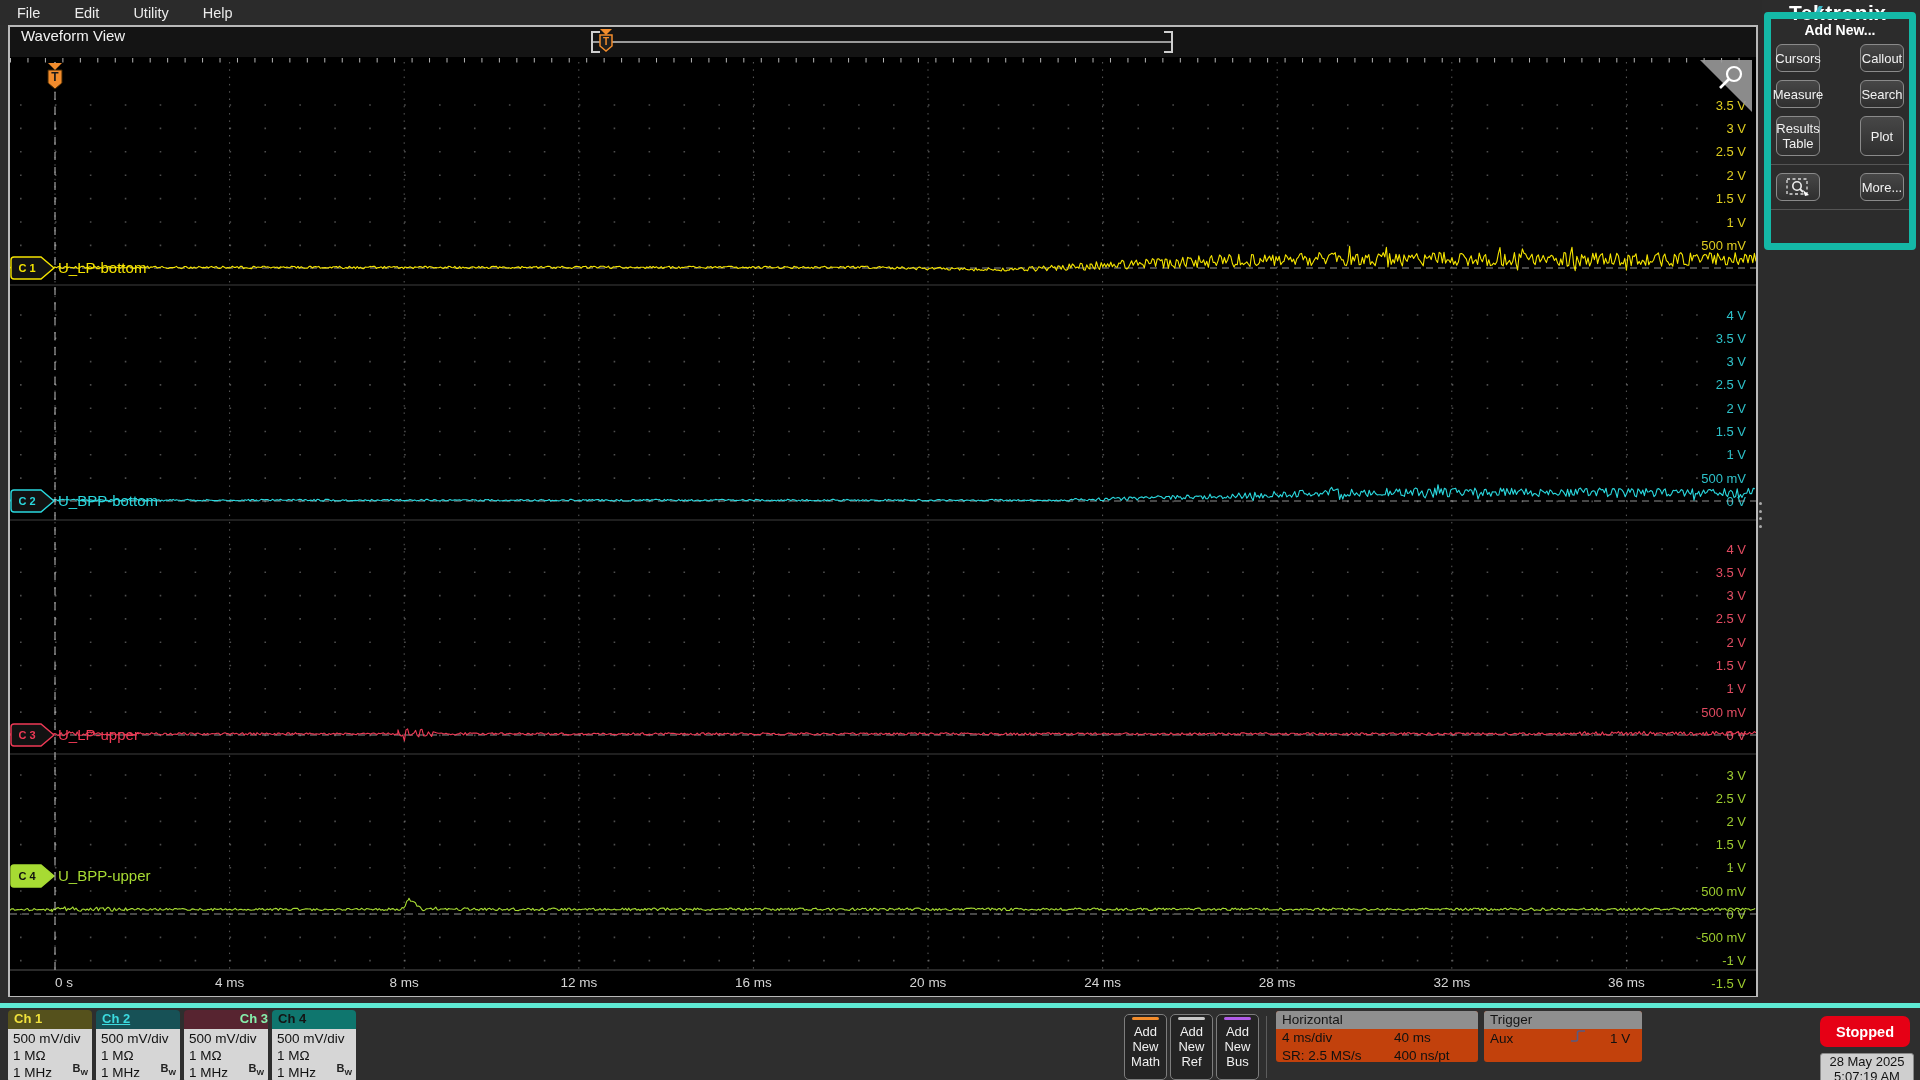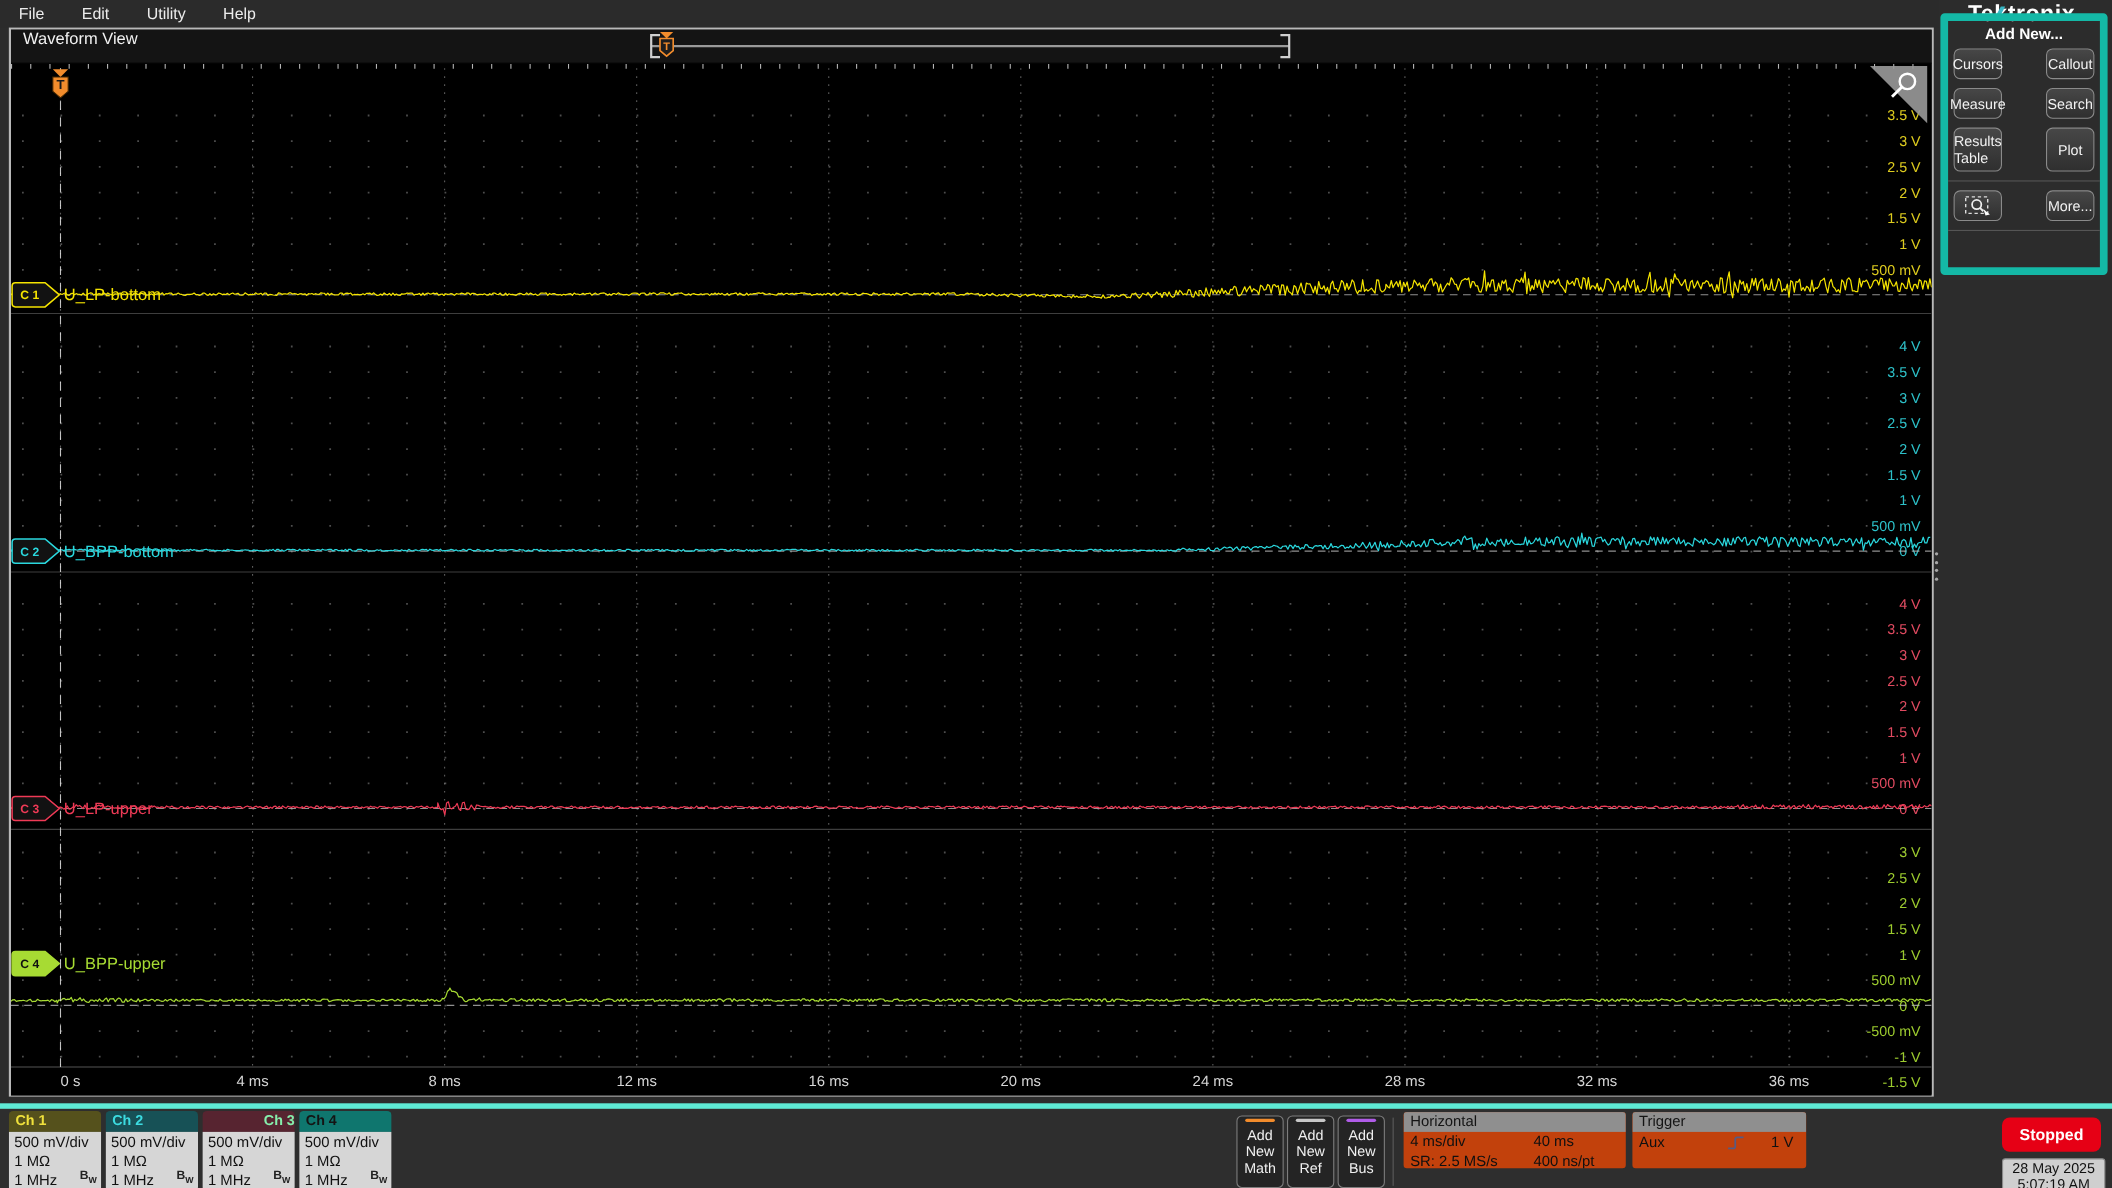--- a/index.html
+++ b/index.html
@@ -25,21 +25,21 @@
   #splitter{position:absolute;left:1757px;top:502px;width:6px;height:26px;display:flex;
     flex-direction:column;justify-content:space-between;align-items:center}
   #splitter i{width:3px;height:3px;border-radius:50%;background:#a8a8a8}
   
   #sidebar{position:absolute;left:1764px;top:12px;width:152px;height:238px;
     border:7px solid #14b8a6;border-radius:4px;padding:2px 5px;box-sizing:border-box}
   #sidebar .title{color:#fff;font-weight:bold;font-size:14px;text-align:center;margin:1px 0 6px}
   .btnrow{display:flex;justify-content:space-between;margin-bottom:8px}
   .sbtn{background:linear-gradient(#474747,#2f2f2f);border:1px solid #8a8a8a;border-radius:6px;
     color:#f2f2f2;font-size:13px;width:44px;min-height:28px;display:flex;align-items:center;
-    justify-content:center;line-height:15px;box-sizing:border-box;cursor:pointer}
+    justify-content:center;text-align:center;line-height:15px;box-sizing:border-box;cursor:pointer}
   .sbtn.tall{min-height:40px}
   .divider{border-top:1px solid #555;margin:2px -5px 8px}
   
   #bottombar{position:absolute;left:0;top:1003px;width:1920px;height:77px;background:#2e2e2e;
     border-top:5px solid #5eead4}
   .chbadge{position:absolute;top:2px;width:84px;height:72px;border-radius:4px 4px 3px 3px;
     overflow:hidden;cursor:pointer}
   .chbadge .hd{height:19px;font-size:13px;font-weight:bold;padding:1px 0 0 6px;box-sizing:border-box}
   .chbadge .bd{position:relative;height:53px;background:#d6d6d6;color:#111;font-size:13.5px;
     line-height:17px;padding:1px 0 0 5px}
@@ -48,21 +48,21 @@
   .addnew{position:absolute;top:6px;width:43px;height:66px;background:#242424;
     border:1px solid #7d7d7d;border-radius:5px;color:#f0f0f0;font-size:13px;line-height:15px;
     text-align:center;box-sizing:border-box;padding-top:9px;cursor:pointer}
   .addnew .accent{position:absolute;top:2px;left:7px;right:7px;height:3px;border-radius:2px}
   #vsep{position:absolute;left:1266px;top:8px;width:1px;height:62px;background:#5c5c5c}
   .panel{position:absolute;top:3px;height:51px;background:#c2410c;border-radius:3px;
     overflow:hidden;font-size:13.5px;color:#101010;cursor:pointer}
   .panel .hdr{background:#8f8f8f;color:#141414;height:18px;line-height:18px;padding-left:6px}
   .panel .row{display:flex;line-height:17.5px;padding-left:6px}
   .panel .c1{width:112px}
-  #trig-row{display:flex;align-items:center;gap:24px;line-height:20px;padding-left:6px}
+  #trig-row{display:flex;align-items:flex-start;gap:24px;line-height:20px;padding-left:6px}
   #acq .row2{display:flex;justify-content:space-between;padding:0 8px 0 6px;line-height:17.5px}
   #stopped{position:absolute;left:1820px;top:8px;width:90px;height:31px;background:#e60015;
     border-radius:7px;color:#fff;font-weight:bold;font-size:14.5px;display:flex;
     align-items:center;justify-content:center;cursor:pointer}
   #datetime{position:absolute;left:1820px;top:45px;width:94px;height:30px;background:#cfcfcf;
     border:1px solid #8a8a8a;border-radius:3px;color:#111;font-size:13px;line-height:14.5px;
     text-align:center;box-sizing:border-box;padding-top:1px}
   .tflag-small{display:inline-block}
 </style>
 </head>
@@ -269,21 +269,21 @@
   <div class="chbadge" style="left:8px">
     <div class="hd" style="background: rgb(85, 81, 28); color: rgb(240, 225, 60);">Ch 1</div>
     <div class="bd">
         <div>500 mV/div</div>
         <div>1 MΩ</div>
         <div>1 MHz</div>
       <span class="bw"><span>B</span><sub>W</sub></span>
       </div>
   </div>
   <div class="chbadge" style="left:96px">
-    <div class="hd" style="background: rgb(23, 81, 86); color: rgb(60, 219, 224);">Ch 2</div>
+    <div class="hd" style="background: rgb(23, 81, 86); color: rgb(60, 219, 224); text-decoration: underline;">Ch 2</div>
     <div class="bd">
         <div>500 mV/div</div>
         <div>1 MΩ</div>
         <div>1 MHz</div>
       <span class="bw"><span>B</span><sub>W</sub></span>
       </div>
   </div>
   <div class="chbadge" style="left:184px">
     <div class="hd" style="background: rgb(87, 36, 48); color: #86efac; text-align: right;">Ch 3</div>
     <div class="bd">

